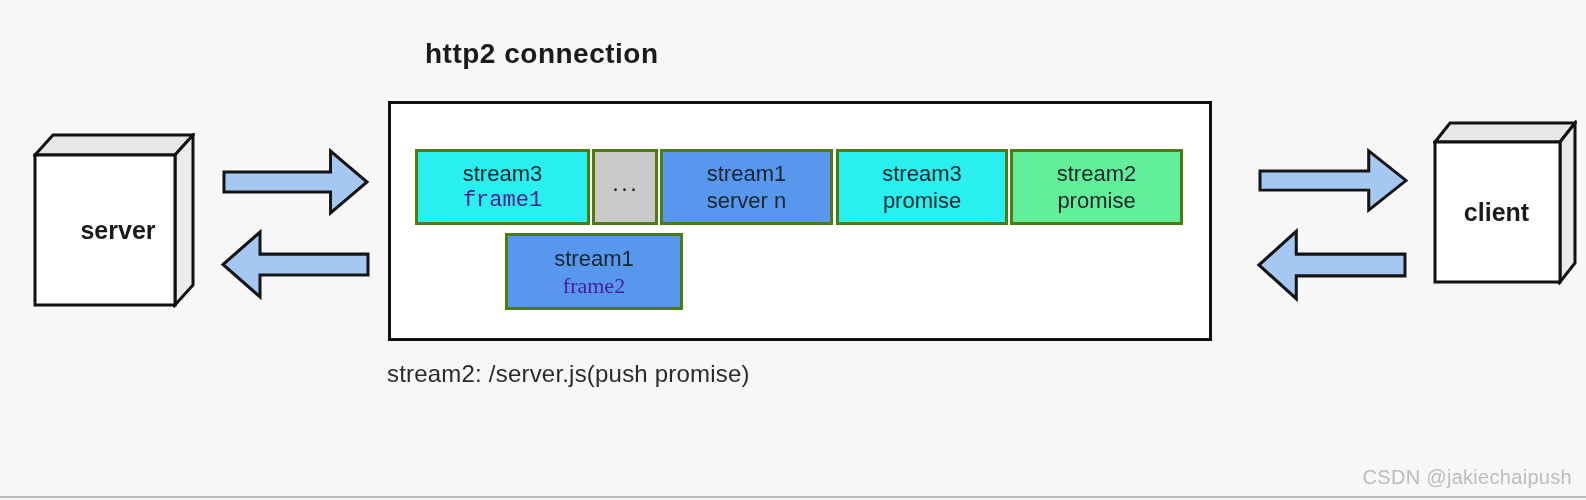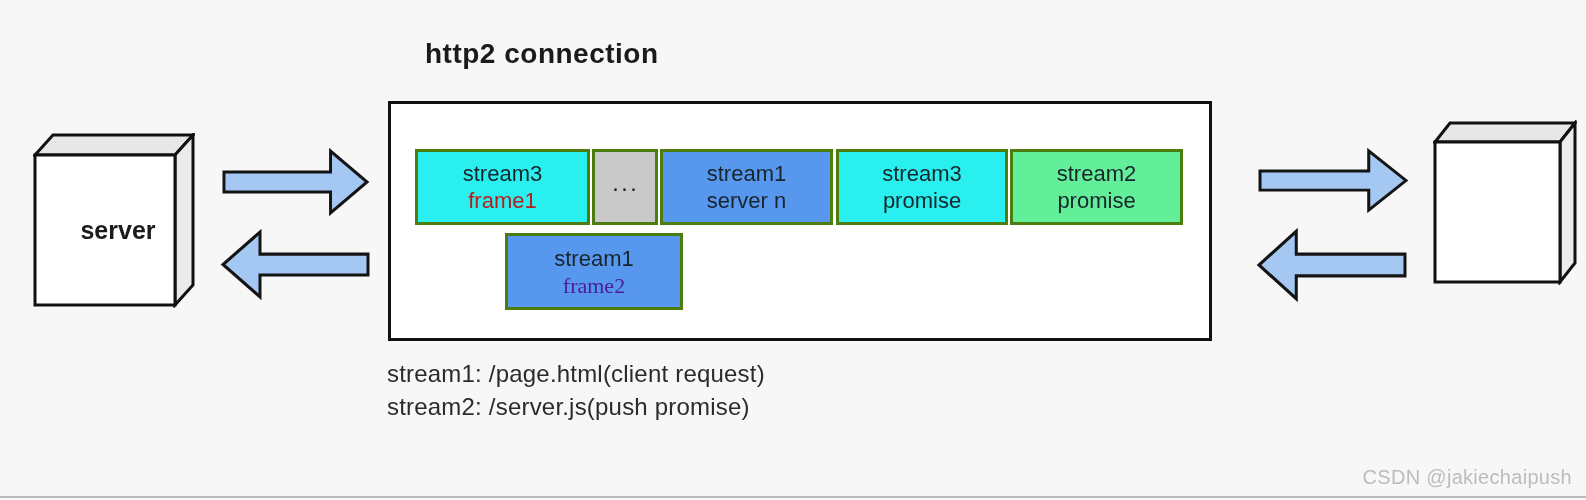--- a/index.html
+++ b/index.html
@@ -73,20 +73,21 @@
   </svg>
   <div class="cube-label" style="left:14px;top:22px;width:142px;height:150px;">server</div>
 </div>
 
 <div class="abs cube-wrap" style="left:1433px;top:120px;width:144px;height:165px;">
   <svg class="cube-svg" viewBox="0 0 144 165" preserveAspectRatio="none">
     <polygon points="2,22 17,3 142,3 127,22" stroke="#111" stroke-width="3" style="fill: rgb(231, 231, 231);"></polygon>
     <polygon points="127,22 142,3 142,143 127,162" stroke="#111" stroke-width="3" style="fill: rgb(235, 235, 235);"></polygon>
     <polygon points="2,22 127,22 127,162 2,162" stroke="#111" stroke-width="3" style="fill: rgb(255, 255, 255);"></polygon>
   </svg>
+  <div class="cube-label" style="left:0;top:22px;width:127px;height:140px;">client</div>
 </div>
 
 <div class="abs" style="left:222px;top:148px;width:148px;height:68px;">
   <svg class="arrow-svg" viewBox="0 0 150 68" preserveAspectRatio="none">
     <polygon points="2,24 110,24 110,3 147,34 110,65 110,44 2,44" stroke-width="3" stroke-linejoin="miter" stroke="#141414" style="fill: rgb(165, 200, 243);"></polygon>
   </svg>
 </div>
 <div class="abs" style="left:220px;top:229px;width:150px;height:71px;">
   <svg class="arrow-svg flip" viewBox="0 0 150 68" preserveAspectRatio="none">
     <polygon points="2,24 110,24 110,3 147,34 110,65 110,44 2,44" stroke-width="3" stroke-linejoin="miter" stroke="#141414" style="fill: rgb(165, 200, 243);"></polygon>
@@ -101,21 +102,21 @@
 <div class="abs" style="left:1256px;top:228px;width:151px;height:74px;">
   <svg class="arrow-svg flip" viewBox="0 0 150 68" preserveAspectRatio="none">
     <polygon points="2,24 110,24 110,3 147,34 110,65 110,44 2,44" stroke-width="3" stroke-linejoin="miter" stroke="#141414" style="fill: rgb(165, 200, 243);"></polygon>
   </svg>
 </div>
 
 <div class="abs conn-box">
 
   <div class="frame" style="left: 24px; top: 45px; width: 175px; height: 76px; background-color: rgb(41, 239, 238);">
     <span style="color: rgb(23, 38, 44);">stream3</span>
-    <span style="color: #b91c1c;">frame1</span>
+    <span style="color: #4c1d95; font-family: Liberation Mono, monospace;">frame1</span>
   </div>
 
   <div class="frame" style="left: 201px; top: 45px; width: 66px; height: 76px; font-size: 24px; letter-spacing: 1px; background-color: rgb(201, 201, 201);">
     <span style="color: rgb(23, 38, 44);">···</span>
     <span style="color: rgb(23, 38, 44);"></span>
   </div>
 
   <div class="frame" style="left: 269px; top: 45px; width: 173px; height: 76px; background-color: rgb(87, 151, 238);">
     <span style="color: rgb(23, 38, 44);">stream1</span>
     <span style="color: rgb(23, 38, 44);">server n</span>
@@ -131,19 +132,18 @@
     <span style="color: rgb(23, 38, 44);">promise</span>
   </div>
 
   <div class="frame" style="left: 114px; top: 129px; width: 178px; height: 77px; background-color: rgb(87, 151, 238);">
     <span style="color: rgb(23, 38, 44);">stream1</span>
     <span style="color: #4c1d95; font-family: Liberation Serif, serif;">frame2</span>
   </div>
 </div>
 
 <div class="abs legend">
-  <div>stream1: /page.html(client request)</div>
   <div>stream2: /server.js(push promise)</div>
 </div>
 
 <div class="abs watermark">CSDN @jakiechaipush</div>
 
 <div class="abs bottom-line"></div>
 
 </body></html>

